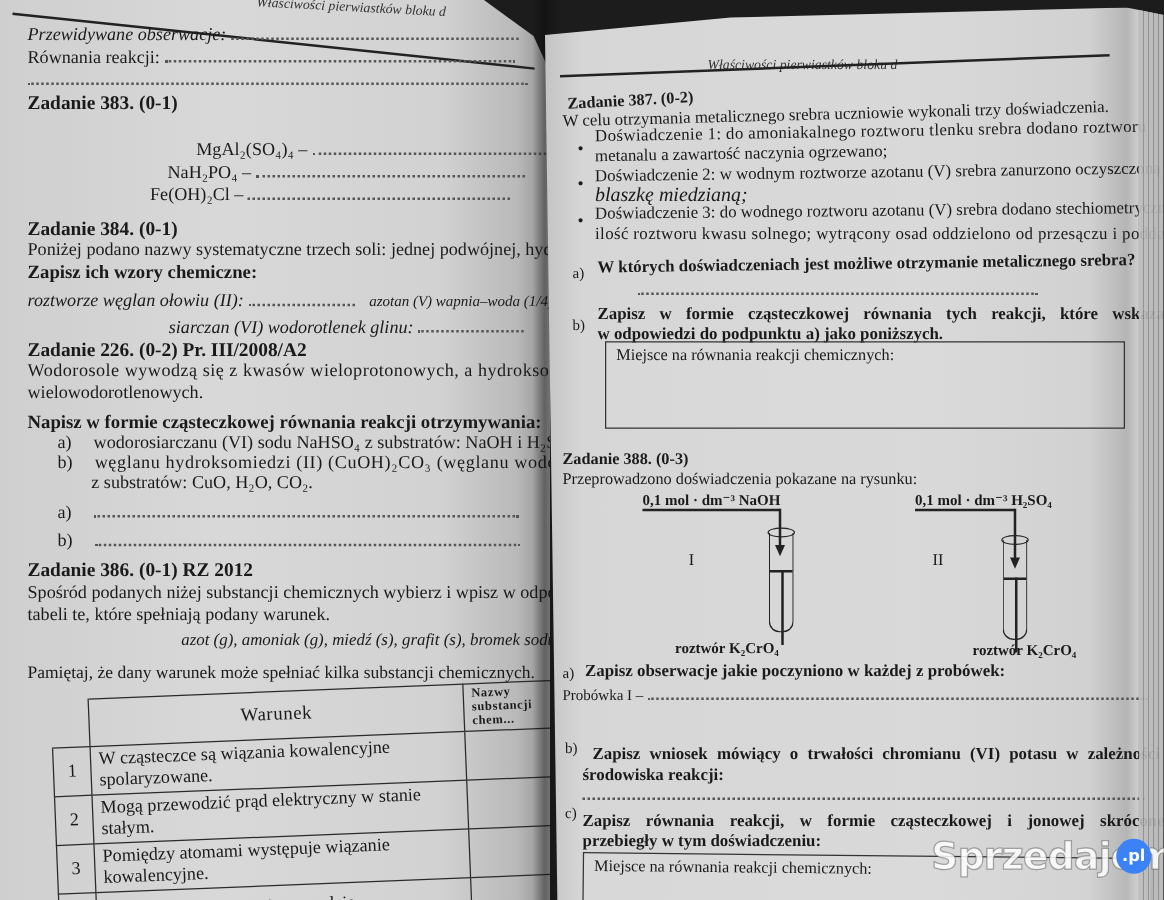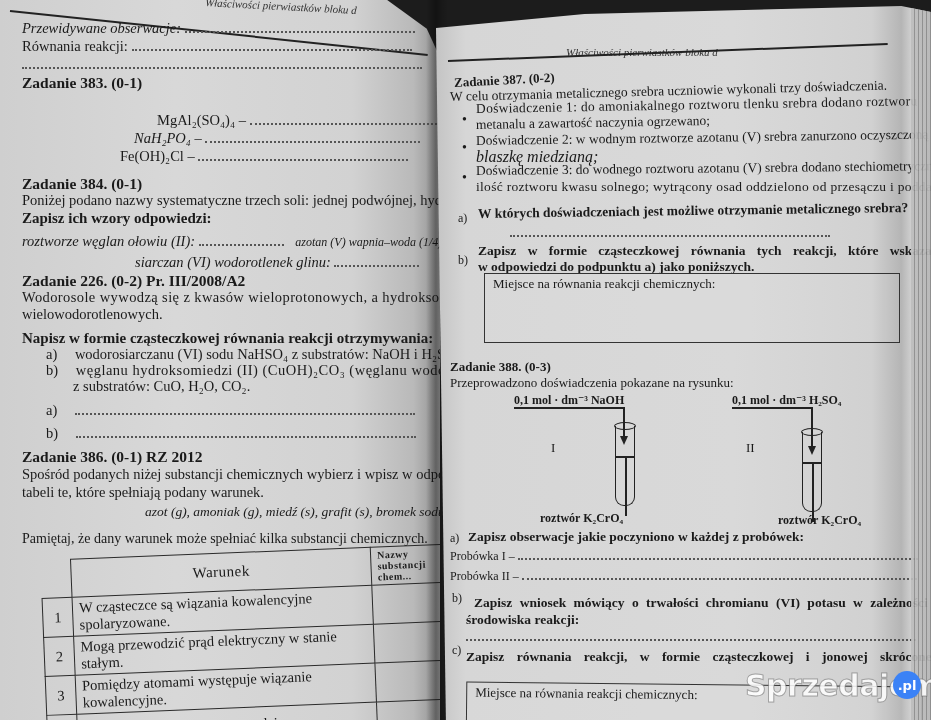--- a/index.html
+++ b/index.html
@@ -99,32 +99,32 @@
   </div>
   <div class="line" style="left:22px;top:56px;">
     <span class="dots" style="width:400px;"></span>
   </div>
 
   <div class="line task-title" style="left:22px;top:74px;">Zadanie 383.  (0-1)</div>
   <div class="line" style="left:134px;top:112px;margin-left:23px;">
     <span>MgAl₂(SO₄)₄ –</span>
     <span class="dots" style="width:195px;"></span>
   </div>
-  <div class="line" style="left:134px;top:130px;font-style:italic;">
+  <div class="line" style="left:134px;top:130px;">
     <span>NaH₂PO₄ –</span>
     <span class="dots" style="width:215px;"></span>
   </div>
   <div class="line" style="left:120px;top:148px;">
     <span>Fe(OH)₂Cl –</span>
     <span class="dots" style="width:210px;"></span>
   </div>
 
   <div class="line task-title" style="left:22px;top:175px;">Zadanie 384.  (0-1)</div>
   <div class="line" style="left:22px;top:192px;">Poniżej podano nazwy systematyczne trzech soli: jednej podwójnej, hydratu i hydr...</div>
-  <div class="line bold" style="left:22px;top:210px;font-size:15px;">Zapisz ich wzory odpowiedzi:</div>
+  <div class="line bold" style="left:22px;top:210px;font-size:15px;">Zapisz ich wzory chemiczne:</div>
   <div class="line ital" style="left:22px;top:233px;">
     <span>roztworze węglan ołowiu (II):</span>
     <span class="dots" style="width:85px;"></span>
     <span class="sm" style="margin-left:8px;">azotan (V) wapnia–woda (1/4)</span>
   </div>
   <div class="line ital" style="left:135px;top:254px;">
     <span>siarczan (VI) wodorotlenek glinu:</span>
     <span class="dots" style="width:85px;"></span>
   </div>
 
@@ -246,34 +246,31 @@
   </div>
   <div class="label-roman" style="left:310px;top:440px;">II</div>
   <div class="line bold sm" style="left:342px;top:512px;">roztwór K₂CrO₄</div>
 
   <div class="line sm" style="left:14px;top:530px;">a)</div>
   <div class="line bold" style="left:32px;top:528px;font-size:13.5px;">Zapisz obserwacje jakie poczyniono w każdej z probówek:</div>
   <div class="line sm" style="left:14px;top:548px;">
     <span>Probówka I –</span>
     <span class="dots" style="width:400px;"></span>
   </div>
-  <div class="line sm" style="left:14px;top:568px;">
-    <span>Probówka II –</span>
-    <span class="dots" style="width:395px;"></span>
-  </div>
 
   <div class="line sm" style="left:16px;top:590px;">b)</div>
   <div class="line bold" style="left:38px;top:594px;font-size:13.5px;word-spacing:4px;">Zapisz wniosek mówiący o trwałości chromianu (VI) potasu w zależności od pH</div>
   <div class="line bold" style="left:30px;top:611px;font-size:13.5px;">środowiska reakcji:</div>
   <div class="line" style="left:30px;top:628px;">
     <span class="dots" style="width:450px;"></span>
   </div>
 
   <div class="line sm" style="left:16px;top:642px;">c)</div>
   <div class="line bold" style="left:30px;top:648px;font-size:13.5px;word-spacing:9px;">Zapisz równania reakcji, w formie cząsteczkowej i jonowej skróconej, które</div>
+  <div class="line bold" style="left:30px;top:664px;font-size:13.5px;">przebiegły w tym doświadczeniu:</div>
 
   <div class="answer-box" style="left:30px;top:684px;width:456px;height:60px;transform:rotate(0.6deg);">
     <span>Miejsce na równania reakcji chemicznych:</span>
   </div>
 
   <div class="page-edges"></div>
 </div>
 
 <div class="watermark">Sprzedajemy</div>
 <div class="watermark-badge">.pl</div>

